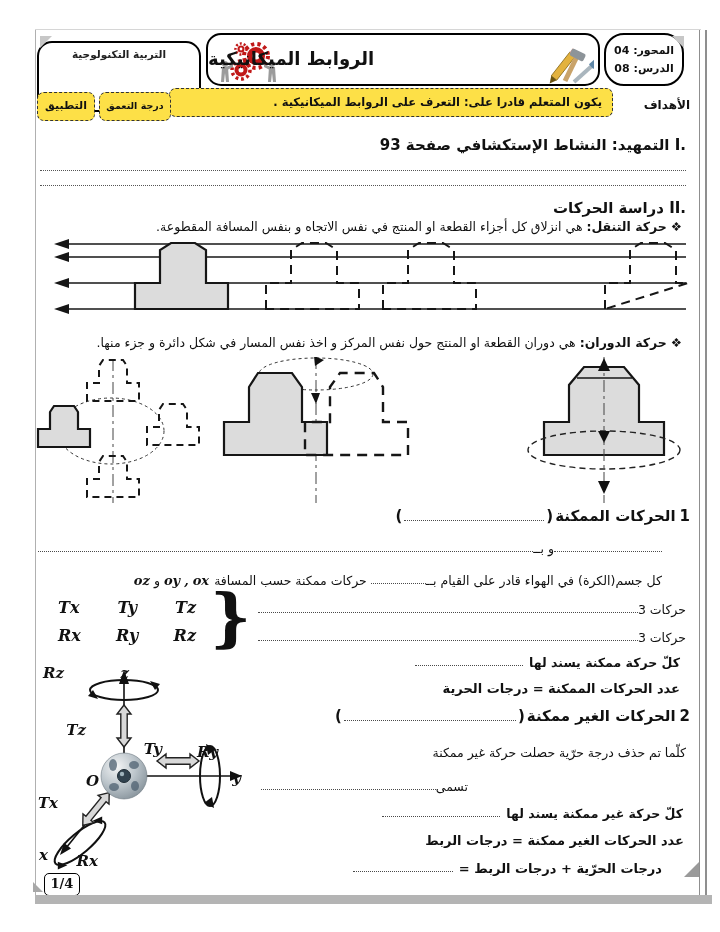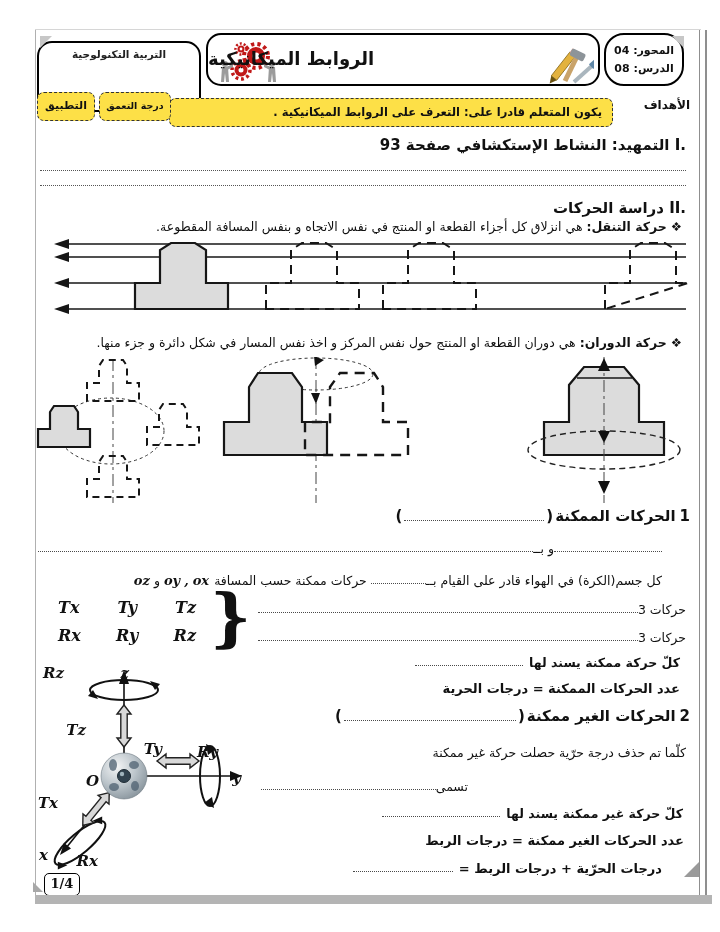--- a/index.html
+++ b/index.html
@@ -21,21 +21,21 @@
   .subject-l2 .num{font-size:17px;}
   .title-box{left:206px;top:33px;width:394px;height:53px;}
   .main-title{position:absolute;left:0;right:0;top:13px;text-align:left;font-size:18px;font-weight:bold;letter-spacing:0.5px;}
   .unit-box{left:604px;top:33px;width:80px;height:53px;text-align:center;padding-top:7px;border-radius:20px;}
   .unit-line{font-size:11px;font-weight:bold;line-height:18px;white-space:nowrap;}
   .fold-tl{left:40px;top:36px;width:0;height:0;border-left:12px solid #c7c7c7;border-bottom:12px solid transparent;}
   .fold-tr{left:672px;top:36px;width:0;height:0;border-right:12px solid #c7c7c7;border-bottom:12px solid transparent;}
   
   .obj-label{right:30px;top:98px;font-size:12px;font-weight:bold;}
   .dashbox{border:1.6px dashed #333;border-radius:7px;box-sizing:border-box;background:#fde047;}
-  .obj-box{left:169px;top:98px;width:444px;height:29px;font-size:11.5px;font-weight:bold;
+  .obj-box{left:169px;top:88px;width:444px;height:29px;font-size:11.5px;font-weight:bold;
            text-align:right;padding:6px 10px 0 6px;white-space:nowrap;overflow:hidden;}
   .depth-box{left:99px;top:92px;width:72px;height:29px;font-size:9.5px;font-weight:bold;text-align:center;padding-top:7px;}
   .apply-box{left:37px;top:92px;width:58px;height:29px;font-size:11px;font-weight:bold;text-align:center;padding-top:6px;}
   
   .h-sec{font-size:15px;font-weight:bold;white-space:nowrap;}
   .sec1{right:34px;top:136px;}
   .sec2{right:34px;top:199px;}
   .dotline{border-bottom:1.6px dotted #555;height:0;}
   .dl1{left:40px;right:34px;top:170px;}
   .dl2{left:40px;right:34px;top:185px;}

